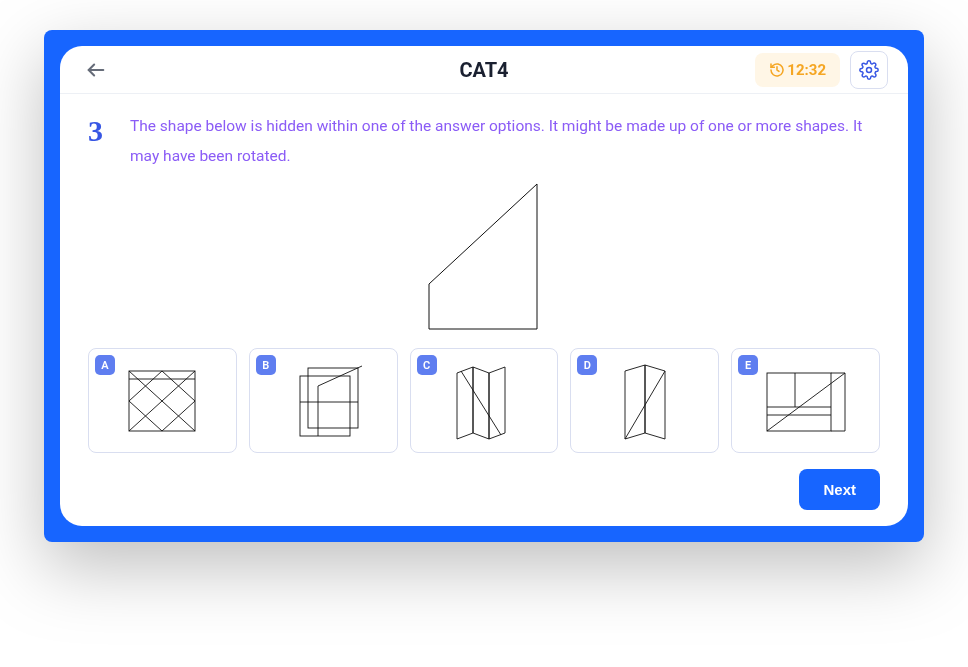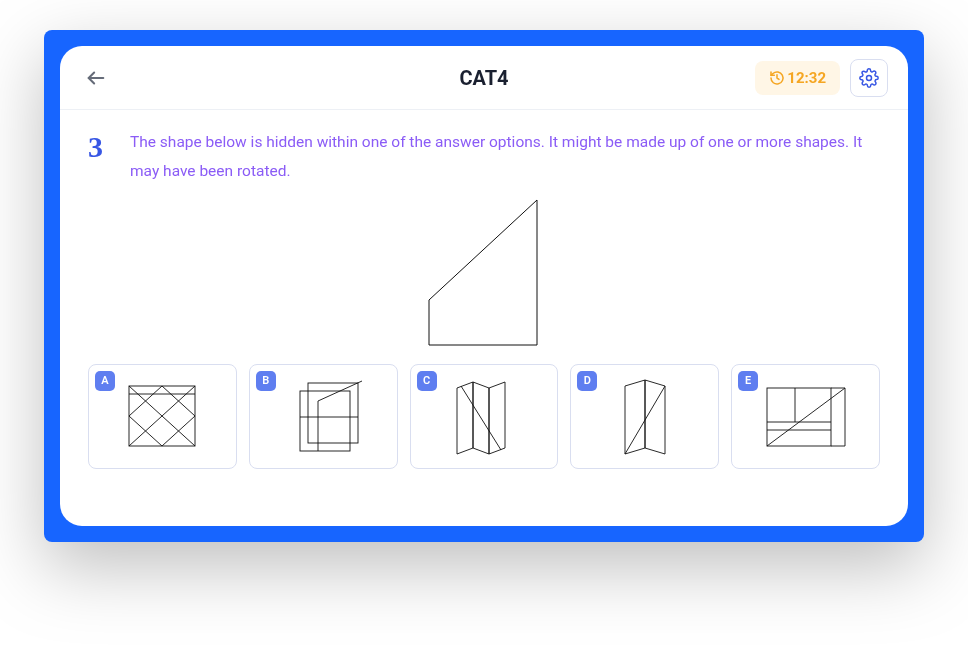--- a/index.html
+++ b/index.html
@@ -249,16 +249,19 @@
             <line x1="84" y1="66" x2="70" y2="66"></line>
             <line x1="6" y1="42" x2="70" y2="42"></line>
             <line x1="6" y1="50" x2="70" y2="50"></line>
             <line x1="6" y1="66" x2="84" y2="8"></line>
             <line x1="34" y1="8" x2="34" y2="42"></line>
           </svg>
         </div>
 
       </div>
 
+      <div class="footer">
+        <button class="next-btn">Next</button>
+      </div>
     </div>
 
   </div>
 </div>
 
 </body></html>

